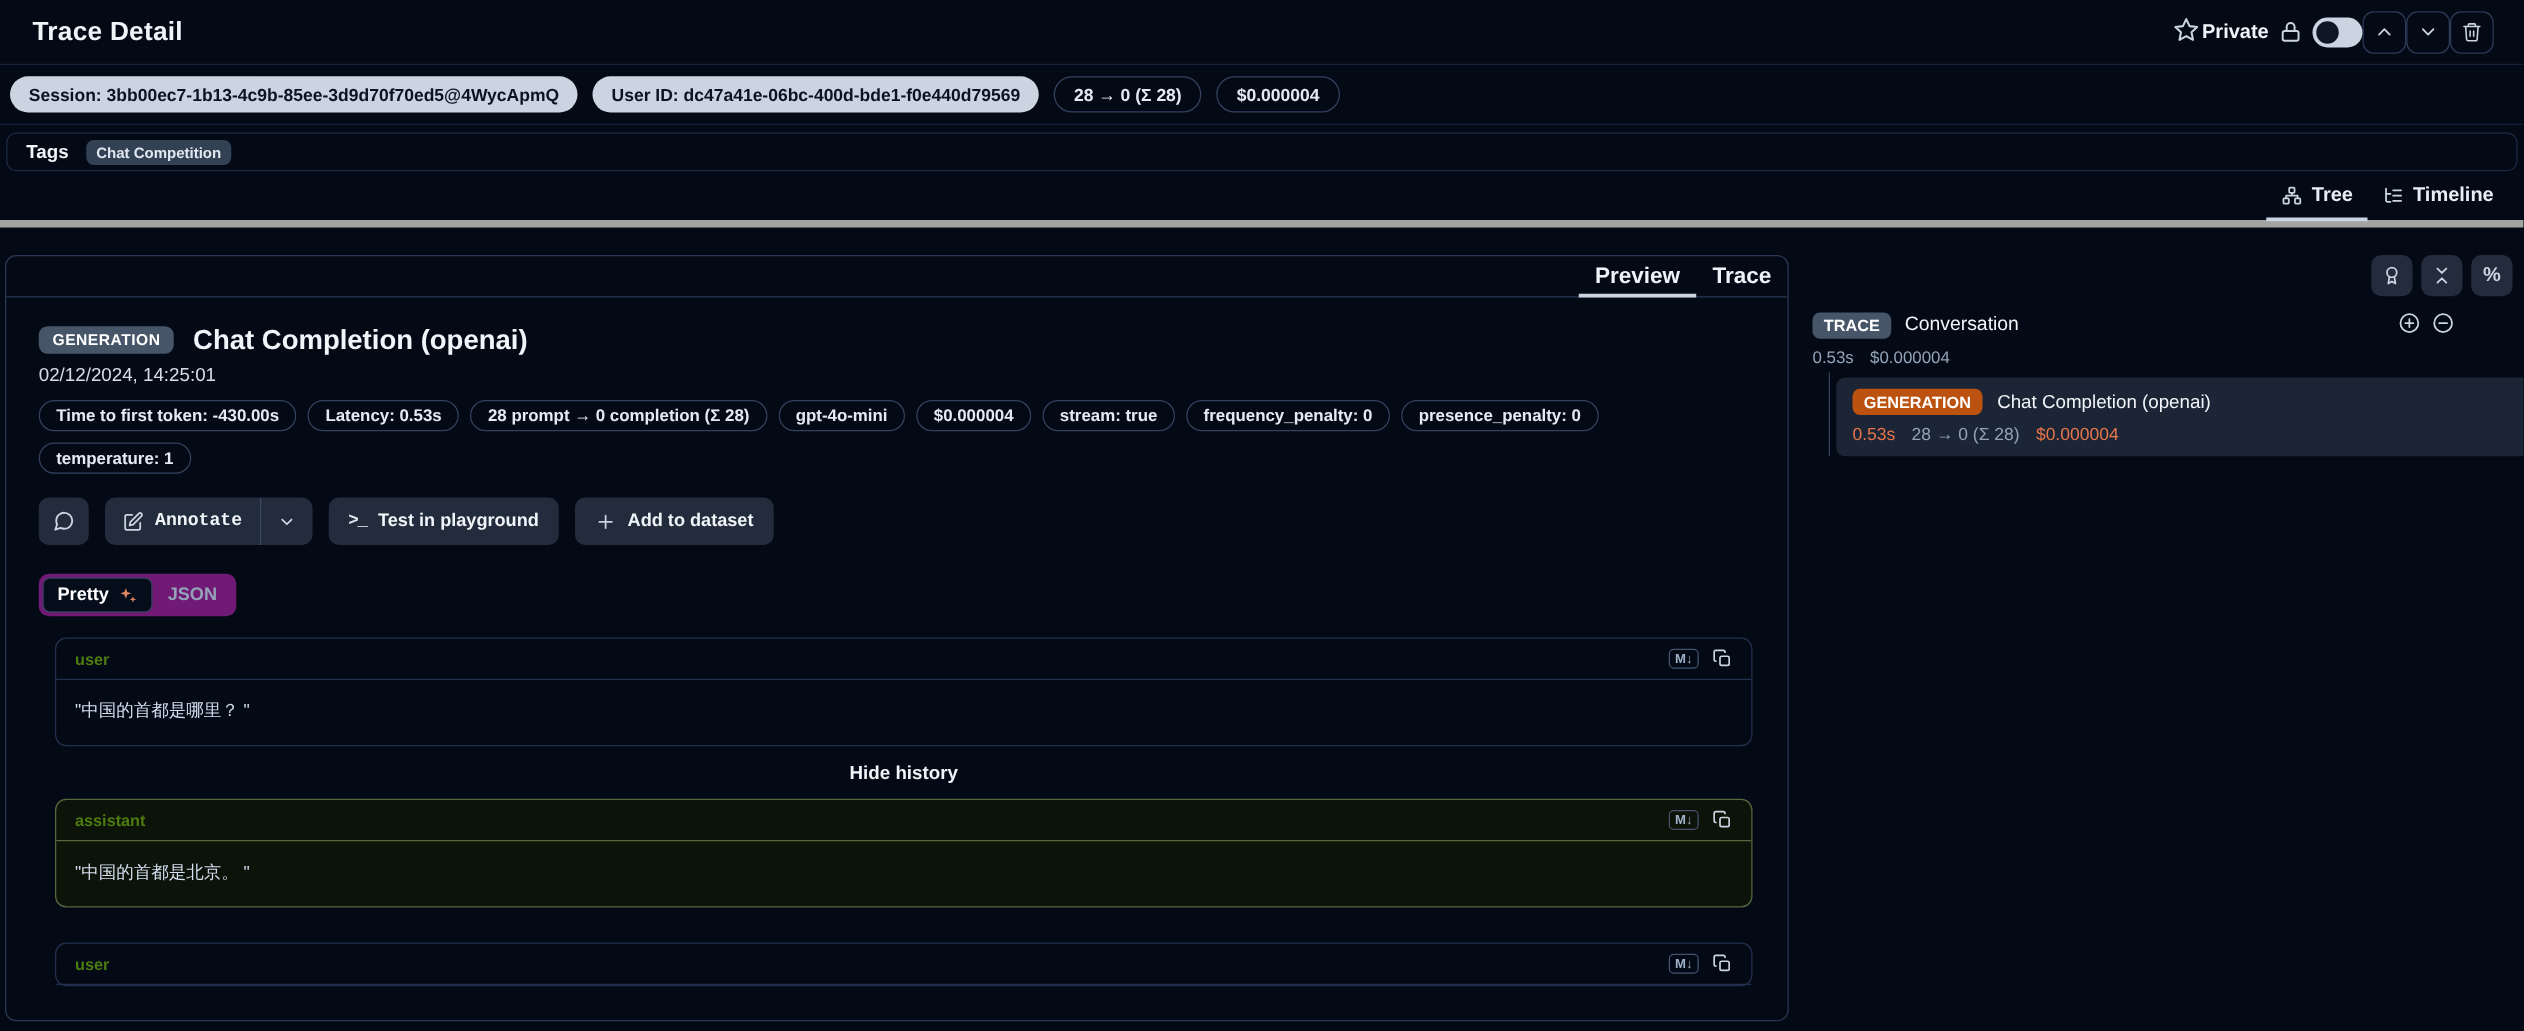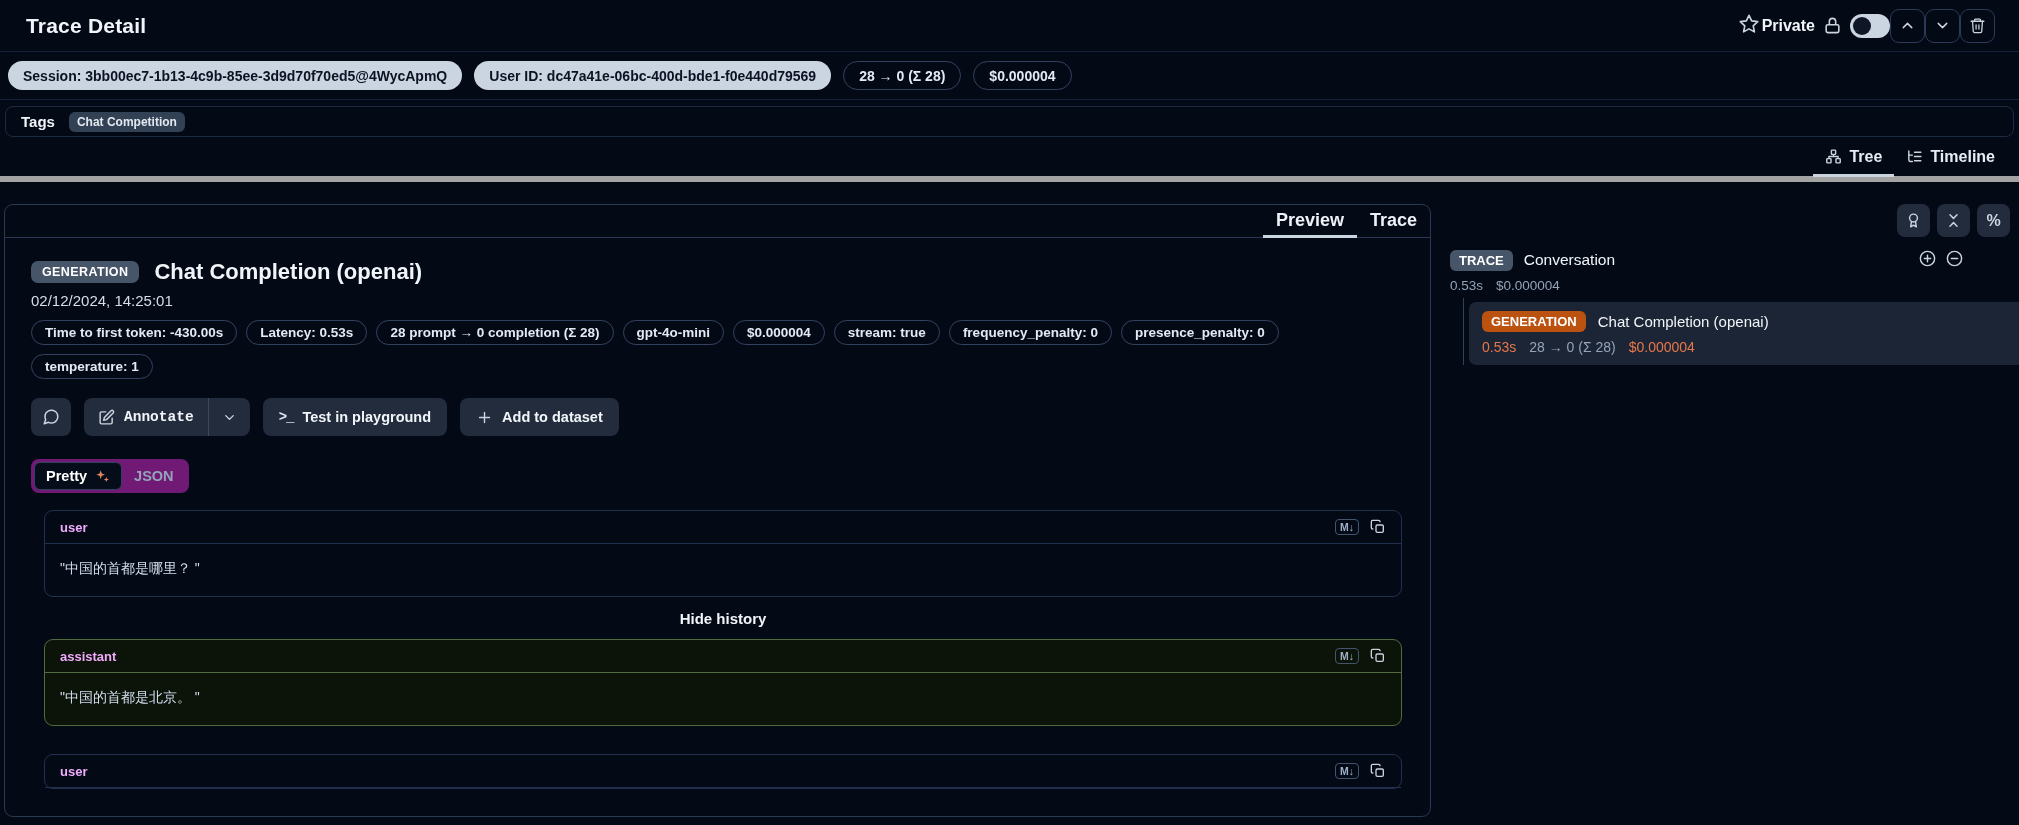--- a/index.html
+++ b/index.html
@@ -78,21 +78,21 @@
   .fmt-seg { display:flex; align-items:center; gap:7px; padding:5px 11px; border-radius:6px; font-size:14.5px; font-weight:bold;
              color:#94a3b8; cursor:pointer; border:1px solid transparent; }
   .fmt-seg.active { background:#060d1a; border-color:#35425f; color:#fff; }
 
   
   .messages { margin:17px 2px 0 13px; }
   .msg-box { border:1px solid #22304e; border-radius:9px; margin-bottom:0; background:transparent; }
   .msg-box.assistant { border-color:#53693f; background:#0c1309; }
   .msg-head { display:flex; align-items:center; padding:8px 15px; border-bottom:1px solid #22304e; }
   .msg-box.assistant .msg-head { border-bottom-color:#53693f; }
-  .msg-role { font-size:13px; font-weight:bold; color:#f0abfc; }
+  .msg-role { font-size:13px; font-weight:bold; color:#4d7c0f; }
   .msg-tools { margin-left:auto; display:flex; align-items:center; gap:11px; }
   .md-chip { border:1px solid #44546f; border-radius:4px; color:#9fb0c8; font-size:10.5px; font-weight:bold;
              padding:1px 4px; cursor:pointer; background:transparent; font-family:inherit; }
   .copy-btn { background:none; border:none; cursor:pointer; color:#cbd5e1; padding:0; }
   .msg-body { padding:16px 15px 18px 15px; font-size:14px; color:#d4dff0; }
   .hide-history { display:block; margin:13px auto 12px auto; background:none; border:none; color:#f1f5f9;
                   font-family:inherit; font-size:15px; font-weight:bold; cursor:pointer; }
   .gap { height:28px; }
 
   

